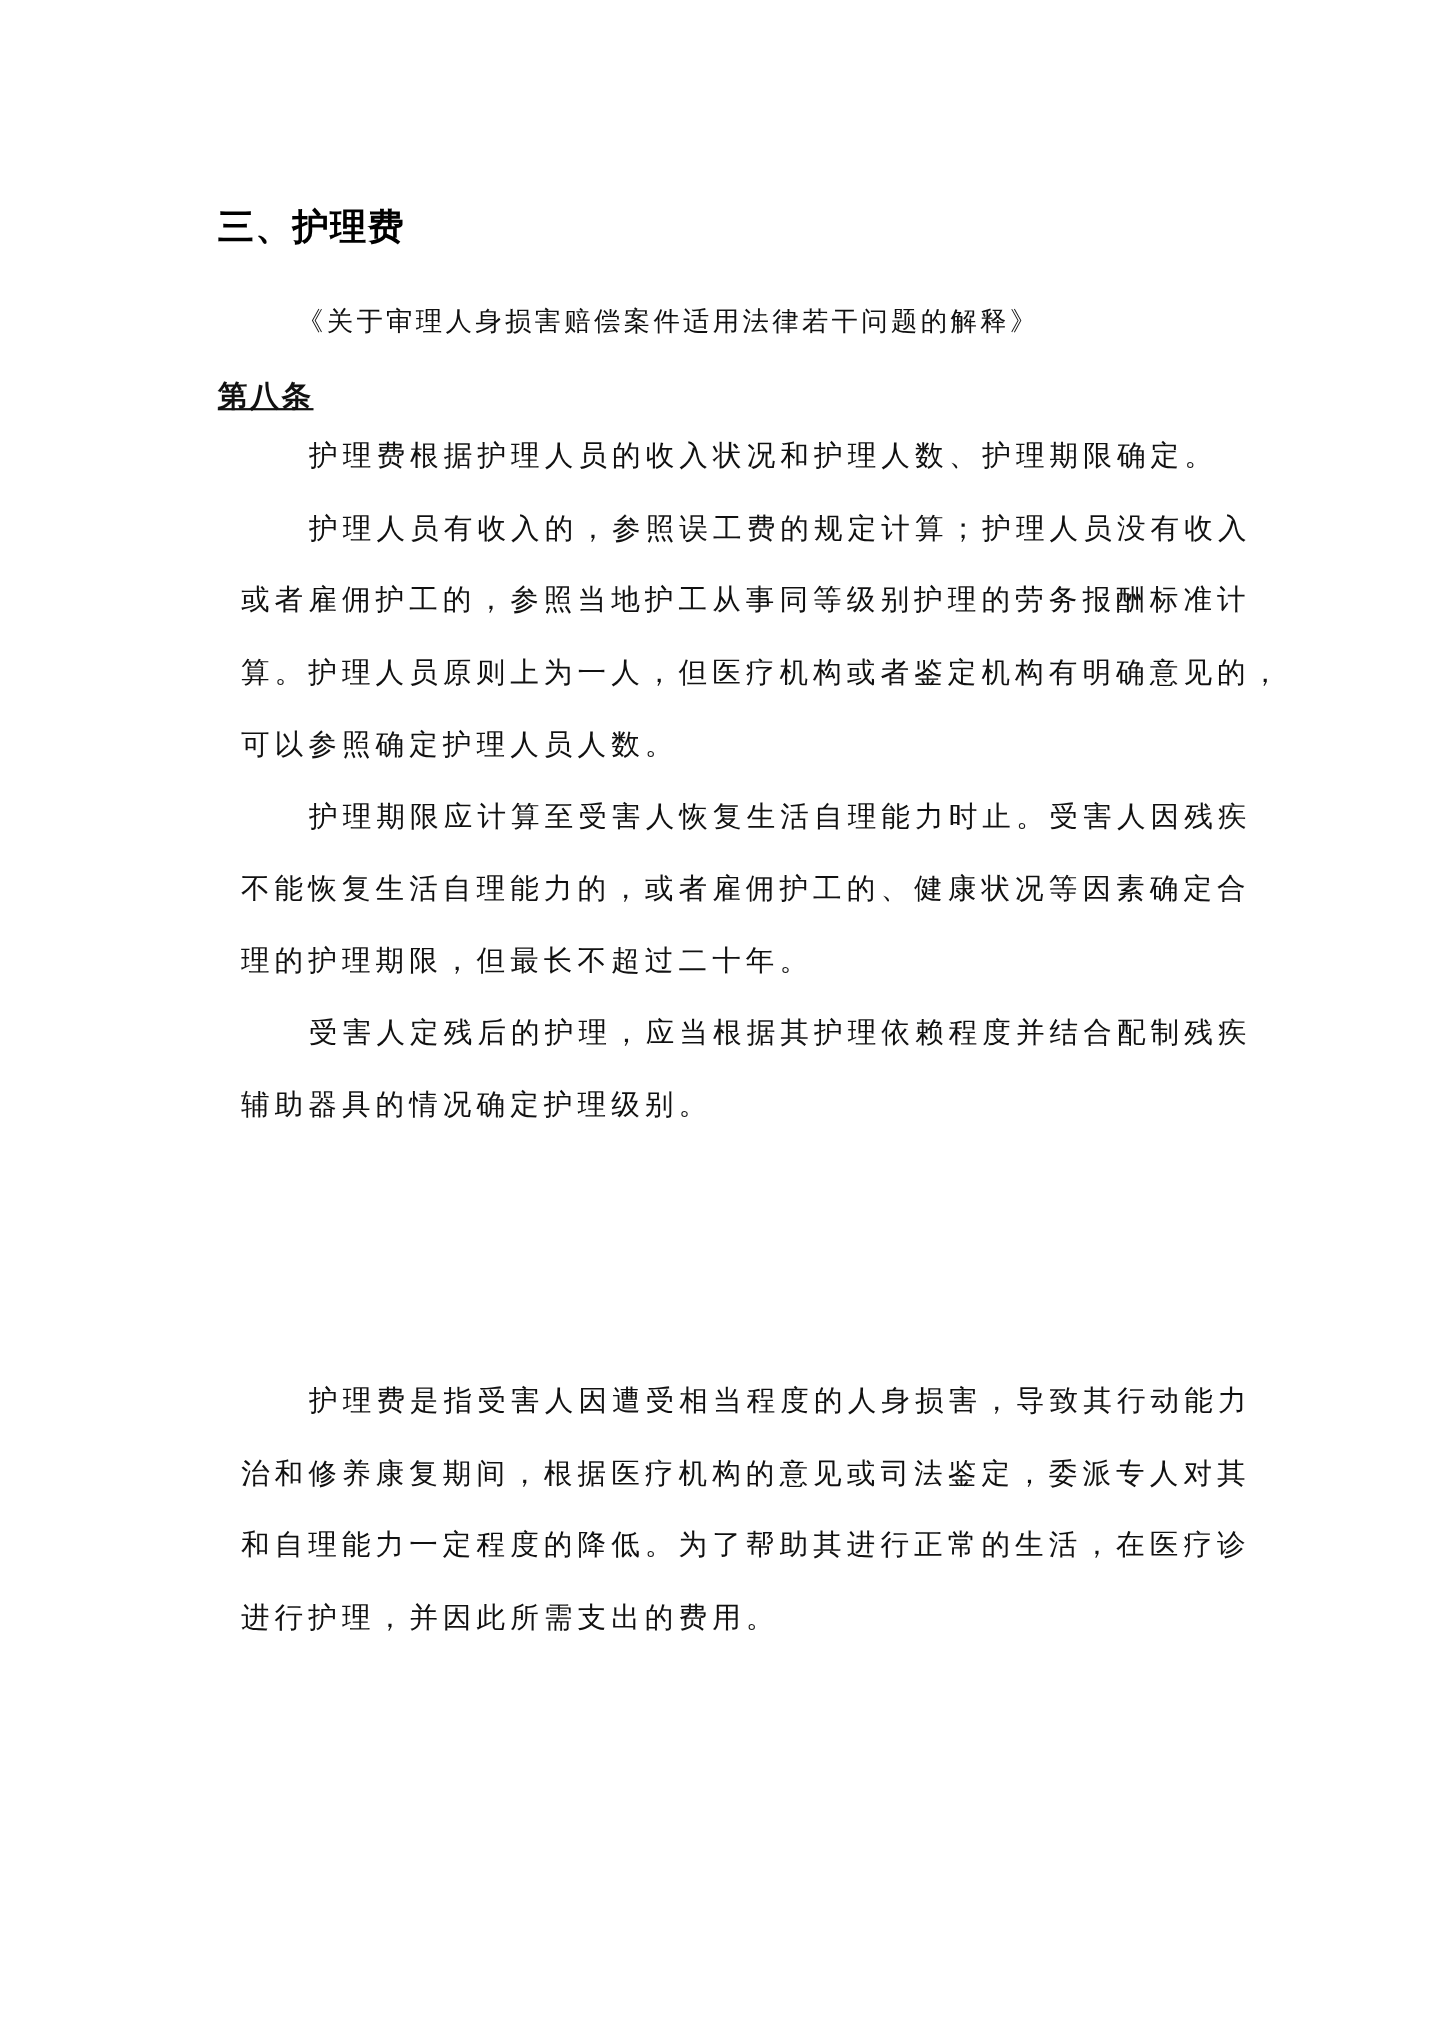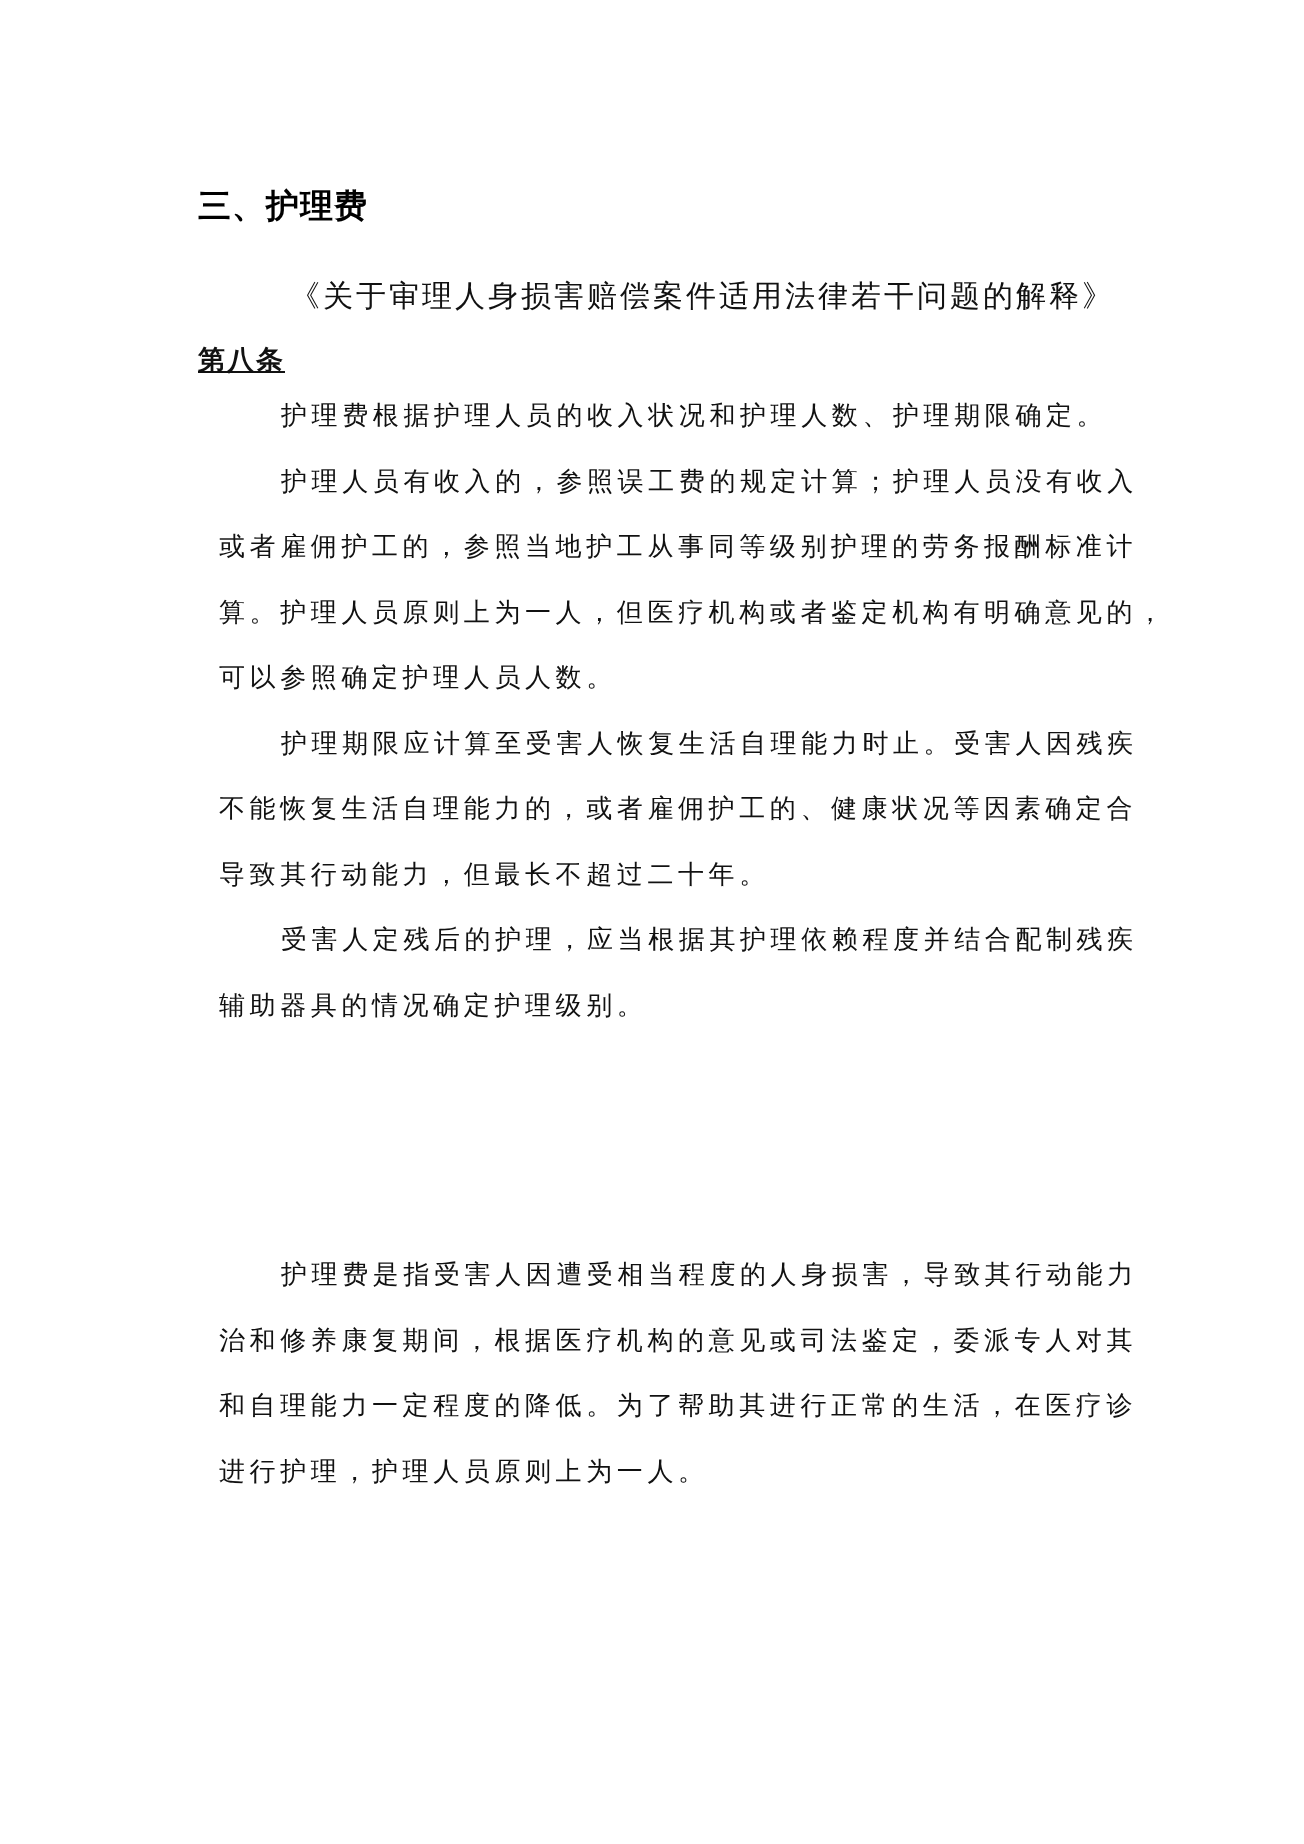--- a/index.html
+++ b/index.html
@@ -1,21 +1,21 @@
 <!DOCTYPE html>
 <html><head>
 <meta charset="utf-8">
 <style>
   html, body { margin: 0; padding: 0; background: #ffffff; }
   body { width: 1304px; height: 1844px; position: relative; overflow: hidden;
          font-family: "DejaVu Serif", "Liberation Serif", serif; color: #111111; }
   .page { position: absolute; left: 198px; top: 0; width: 912px; }
   .heading { position: absolute; left: 0; top: 184px; font-family: Liberation Serif, serif;
              font-weight: bold; font-size: 33px; letter-spacing: 1px; color: #000; white-space: nowrap; }
-  .law-title { position: absolute; left: 92px; top: 276px; font-size: 30px; letter-spacing: 3px; white-space: nowrap; }
+  .law-title { position: absolute; left: 72px; top: 276px; font-size: 24px; letter-spacing: 3px; white-space: nowrap; }
   .article { position: absolute; left: 0; top: 342px; font-size: 27px; font-weight: bold; letter-spacing: 2px; white-space: nowrap; text-decoration: underline; }
   .block { position: absolute; left: 0; width: 912px; }
   .line { height: 65.5px; line-height: 40px; font-size: 26px; white-space: nowrap; letter-spacing: 4.6px; margin-left: 21px; }
   .line.indent { padding-left: 62px; }
 </style>
 </head>
 <body>
 
 <div class="page">
   <div class="heading">三、护理费</div>
@@ -28,27 +28,27 @@
     </div>
     <div>
       <div class="line indent">护理人员有收入的，参照误工费的规定计算；护理人员没有收入</div>
       <div class="line">或者雇佣护工的，参照当地护工从事同等级别护理的劳务报酬标准计</div>
       <div class="line">算。护理人员原则上为一人，但医疗机构或者鉴定机构有明确意见的，</div>
       <div class="line">可以参照确定护理人员人数。</div>
     </div>
     <div>
       <div class="line indent">护理期限应计算至受害人恢复生活自理能力时止。受害人因残疾</div>
       <div class="line">不能恢复生活自理能力的，或者雇佣护工的、健康状况等因素确定合</div>
-      <div class="line">导致其行动能力，但最长不超过二十年。</div>
+      <div class="line">理的护理期限，但最长不超过二十年。</div>
     </div>
     <div>
       <div class="line indent">受害人定残后的护理，应当根据其护理依赖程度并结合配制残疾</div>
       <div class="line">辅助器具的情况确定护理级别。</div>
     </div>
   </div>
 
   <div class="block" style="top:1254px;">
     <div class="line indent">护理费是指受害人因遭受相当程度的人身损害，导致其行动能力</div>
     <div class="line">治和修养康复期间，根据医疗机构的意见或司法鉴定，委派专人对其</div>
     <div class="line">和自理能力一定程度的降低。为了帮助其进行正常的生活，在医疗诊</div>
-    <div class="line">进行护理，护理人员原则上为一人。</div>
+    <div class="line">进行护理，并因此所需支出的费用。</div>
   </div>
 </div>
 
 </body></html>

